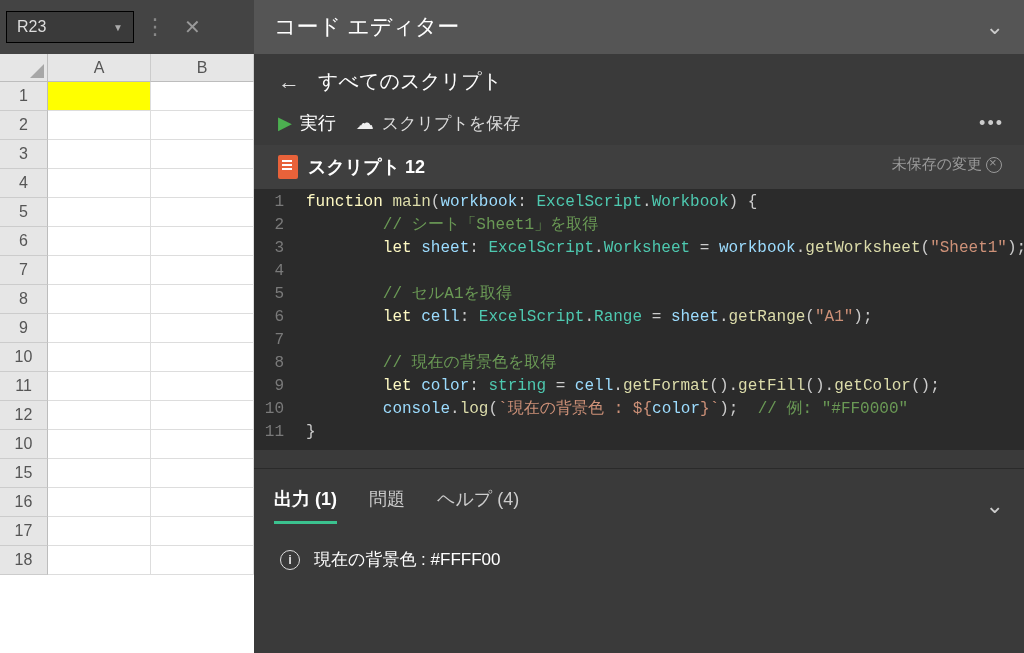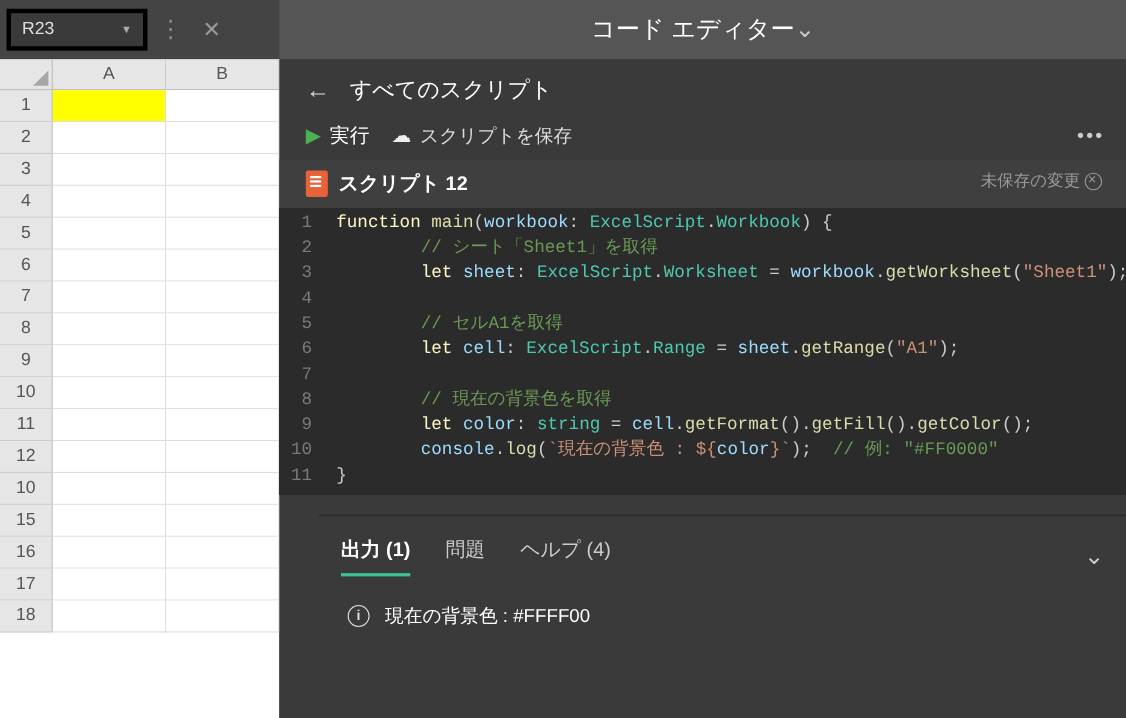--- a/index.html
+++ b/index.html
@@ -17,39 +17,39 @@
   .namebox-area {
     width: 254px;
     background: #444;
     display: flex;
     align-items: center;
     padding: 8px 6px;
     gap: 10px;
   }
   .namebox {
     background: #3a3a3a;
-    border: 4px solid #000000;
+    border: 1px solid #000000;
     color: #ddd;
     font-size: 16px;
     padding: 6px 10px;
     width: 128px;
     display: flex;
     justify-content: space-between;
     align-items: center;
     gap: 44px;
   }
   .namebox-caret { font-size: 10px; color: #aaa; }
   .fx-divider { color: #888; font-size: 22px; }
   .fx-cancel { color: #999; font-size: 20px; padding: 0 8px; }
   .editor-titlebar {
     flex: 1;
     background: #555;
     display: flex;
     align-items: center;
-    justify-content: center;
+    justify-content: space-between;
     padding: 0 20px;
     color: #fff;
     font-size: 22px;
   }
   .editor-titlebar .chev { font-size: 22px; color: #ccc; }
   .lower-area { display: flex; flex: 1; min-height: 0; }
   .sheet-area {
     width: 254px;
     background: #555;
     display: flex;
@@ -182,21 +182,20 @@
   .tk-type { color: #4EC9B0; }
   .tk-var { color: #9CDCFE; }
   .tk-comment { color: #6A9955; }
   .tk-string { color: #CE9178; }
   .tk-punc { color: #ccc; }
   .output-panel {
     background: #3a3a3a;
     border-top: 1px solid #2a2a2a;
     padding: 18px 20px 0 20px;
     margin-top: 18px;
-    margin-left: 36px;
   }
   .output-tabs-row { display: flex; justify-content: space-between; align-items: center; }
   .output-tabs { display: flex; gap: 32px; font-size: 18px; }
   .output-tab { color: #ccc; padding-bottom: 10px; white-space: nowrap; }
   .output-tab.active { color: #fff; border-bottom: 3px solid #3BC28F; font-weight: 600; }
   .output-chev { color: #ccc; font-size: 22px; }
   .output-content {
     display: flex;
     align-items: center;
     gap: 14px;

